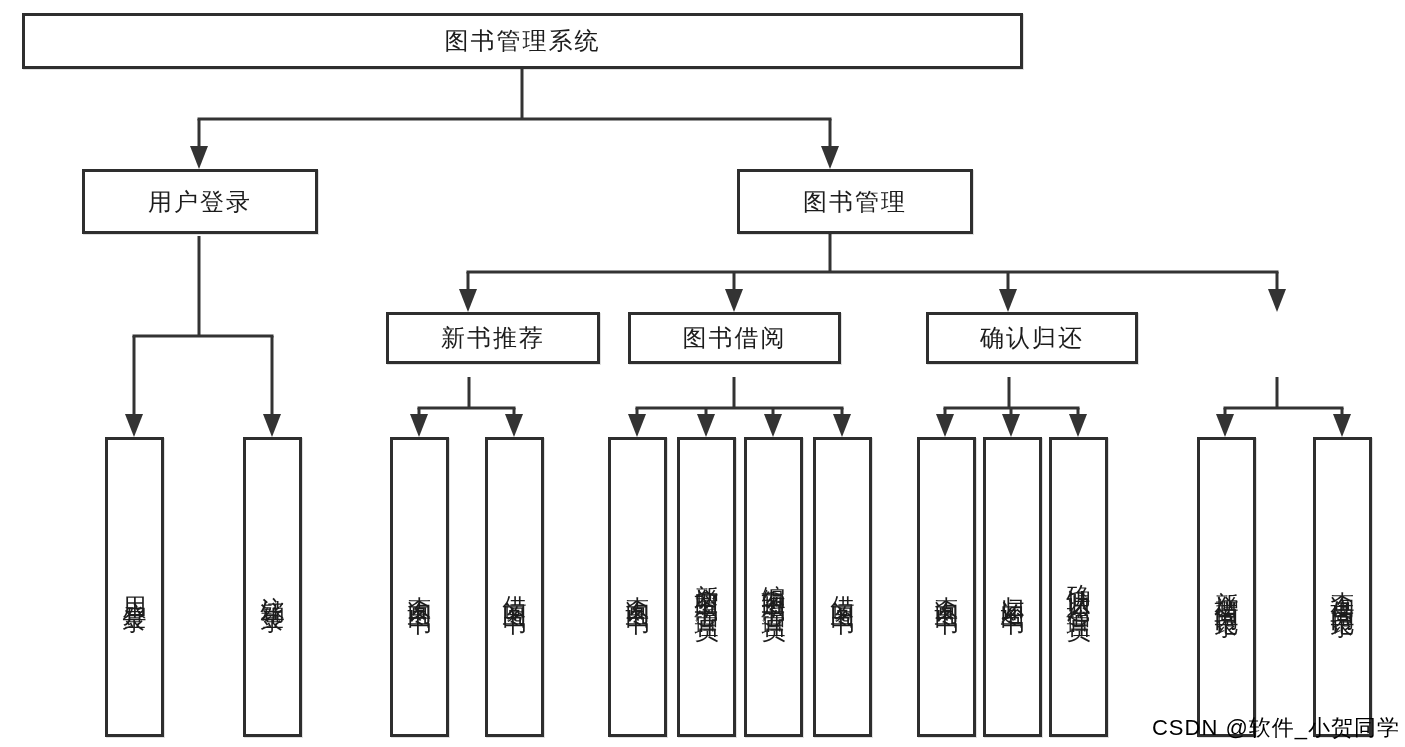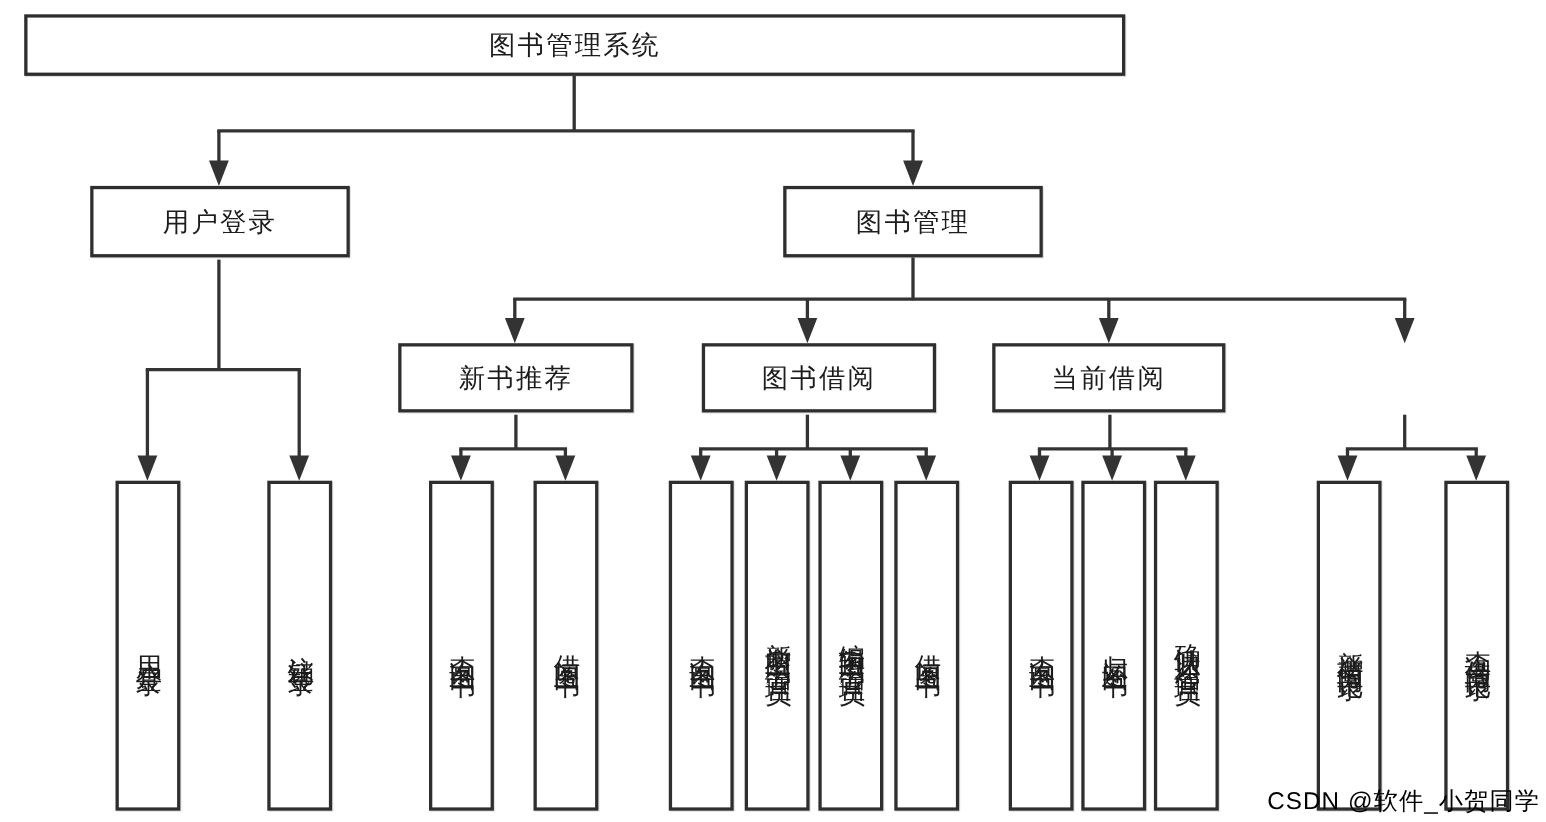--- a/index.html
+++ b/index.html
@@ -28,21 +28,21 @@
     display: flex;
     align-items: center;
     justify-content: center;
     color: #1c1c1c;
     font-size: 24px;
     letter-spacing: 2px;
     box-shadow: 1px 1px 0 rgba(0,0,0,0.12);
   }
   .root  { left: 22px;  top: 13px;  width: 1001px; height: 56px; }
   .lv2   { top: 169px;  height: 65px; width: 236px; }
-  .lv3   { top: 312px;  height: 63px; }
+  .lv3   { top: 312px;  height: 52px; margin-left: 24px; }
   .leaf  { top: 437px;  height: 300px; width: 59px; }
   .vtext {
     writing-mode: vertical-rl;
     text-orientation: mixed;
     letter-spacing: 5px;
     line-height: 1;
     font-size: 24px;
     color: #1c1c1c;
     white-space: nowrap;
   }
@@ -127,32 +127,32 @@
     </g>
   </svg>
 
   <div class="box root">
     <span>图书管理系统</span>
   </div>
 
   <div class="box lv2" style="left:82px;">
     <span>用户登录</span>
   </div>
-  <div class="box lv2" style="left:712px;text-align:center;">
+  <div class="box lv2" style="left:737px;text-align:center;">
     <span>图书管理</span>
   </div>
 
   <div class="box lv3" style="left:362px;width:214px;">
     <span>新书推荐</span>
   </div>
-  <div class="box lv3" style="left:638px;width:213px;">
+  <div class="box lv3" style="left:604px;width:213px;">
     <span>图书借阅</span>
   </div>
   <div class="box lv3" style="left:902px;width:212px;">
-    <span>当前借阅</span>
+    <span>确认归还</span>
   </div>
 
   <div class="box leaf" style="left:105px;">
     <span class="vtext">用户登录</span>
   </div>
   <div class="box leaf" style="left:243px;">
     <span class="vtext">注销登录</span>
   </div>
 
   <div class="box leaf" style="left:390px;">

